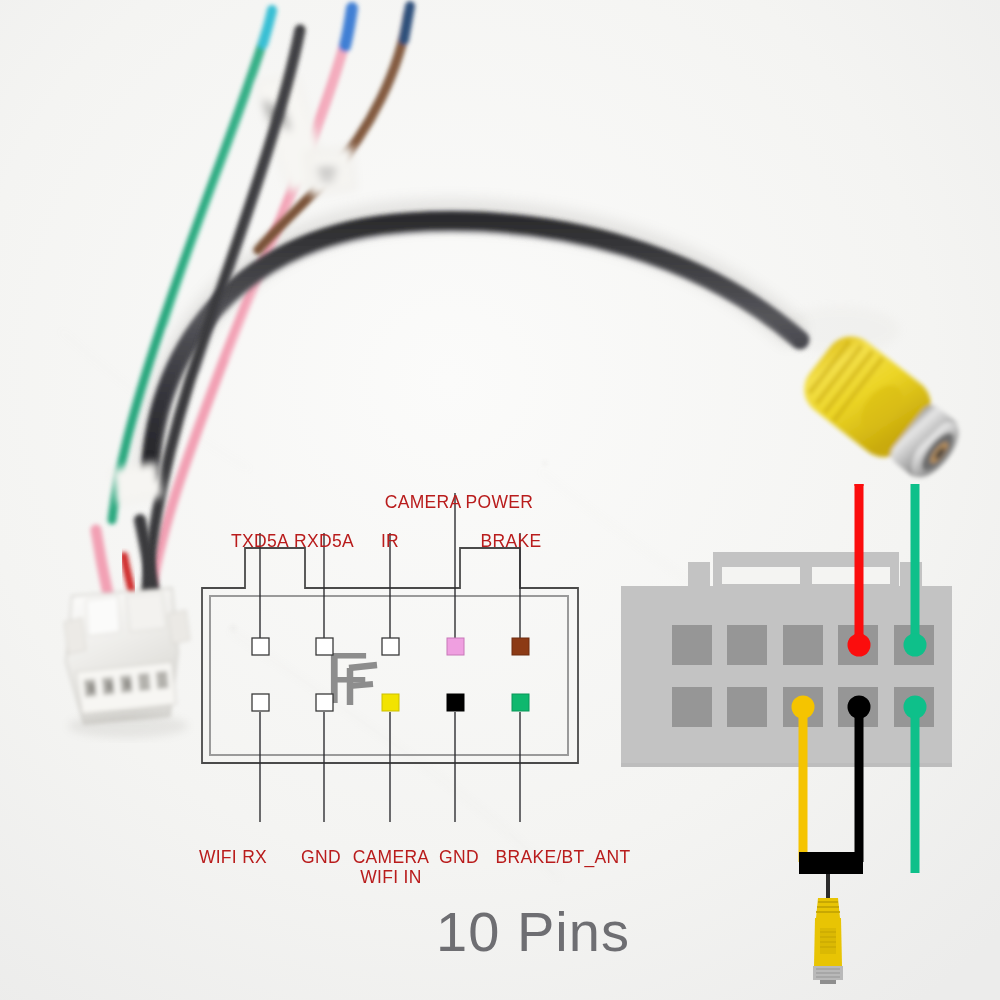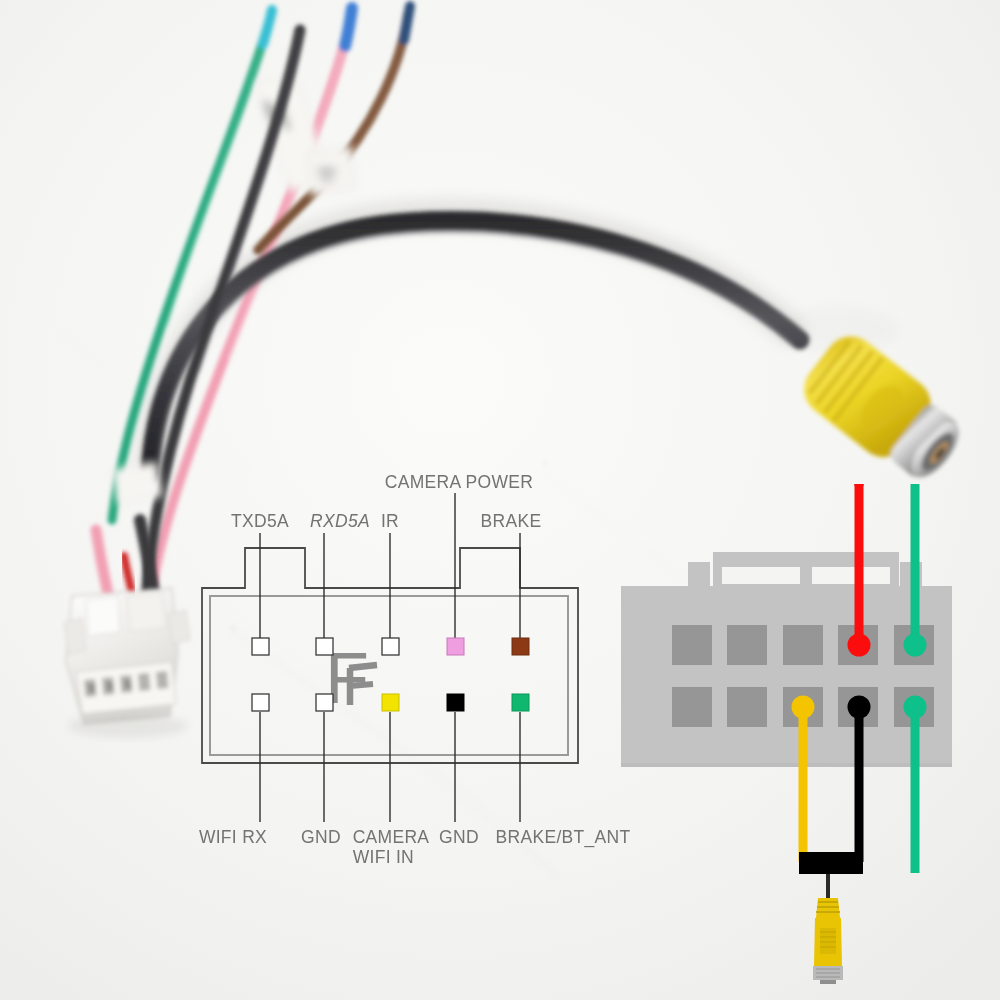--- a/index.html
+++ b/index.html
@@ -23,26 +23,27 @@
     height: 1000px;
   }
   #photo-layer svg, #diagram-layer svg {
     display: block;
   }
   .lbl {
     position: absolute;
     font-family: "Liberation Sans", sans-serif;
     font-size: 17.5px;
     letter-spacing: 0.3px;
-    color: #737373;
+    color: #b91c1c;
     white-space: nowrap;
     line-height: 1.15;
+    margin-top: 20px;
   }
   .lbl.center { transform: translateX(-50%); }
-  .lbl.two-line { }
+  .lbl.two-line { text-align: center; }
   #pins-caption {
     position: absolute;
     left: 533px;
     top: 899px;
     transform: translateX(-50%);
     font-family: "Liberation Sans", sans-serif;
     font-size: 56px;
     font-weight: 300;
     color: #6e6e72;
     letter-spacing: 1px;
@@ -349,28 +350,29 @@
         <rect x="820" y="980" width="16" height="4" fill="#8e8e8e"></rect>
       </g>
 
       <g>
         <path d="M859,484 L859,486" stroke="#fb0d0d" stroke-width="9" fill="none"></path>
       </g>
     </svg>
   </div>
 
   <div class="lbl center" style="left:260px; top:511px;">TXD5A</div>
-  <div class="lbl center" style="left:340px; top:511px;font-style:italic;">RXD5A</div>
+  <div class="lbl center" style="left:324px; top:511px;">RXD5A</div>
   <div class="lbl center" style="left:390px; top:511px;">IR</div>
   <div class="lbl center" style="left:459px; top:472px;">CAMERA POWER</div>
   <div class="lbl center" style="left:511px; top:511px;">BRAKE</div>
 
   <div class="lbl center" style="left:233px; top:827px;">WIFI RX</div>
   <div class="lbl center" style="left:321px; top:827px;">GND</div>
   <div class="lbl center two-line" style="left:391px; top:827px;">
     <div>CAMERA</div>
     <div>WIFI IN</div>
   </div>
   <div class="lbl center" style="left:459px; top:827px;">GND</div>
   <div class="lbl center" style="left:563px; top:827px;">BRAKE/BT_ANT</div>
 
+  <div id="pins-caption">10 Pins</div>
 
 </div>
 
 </body></html>

